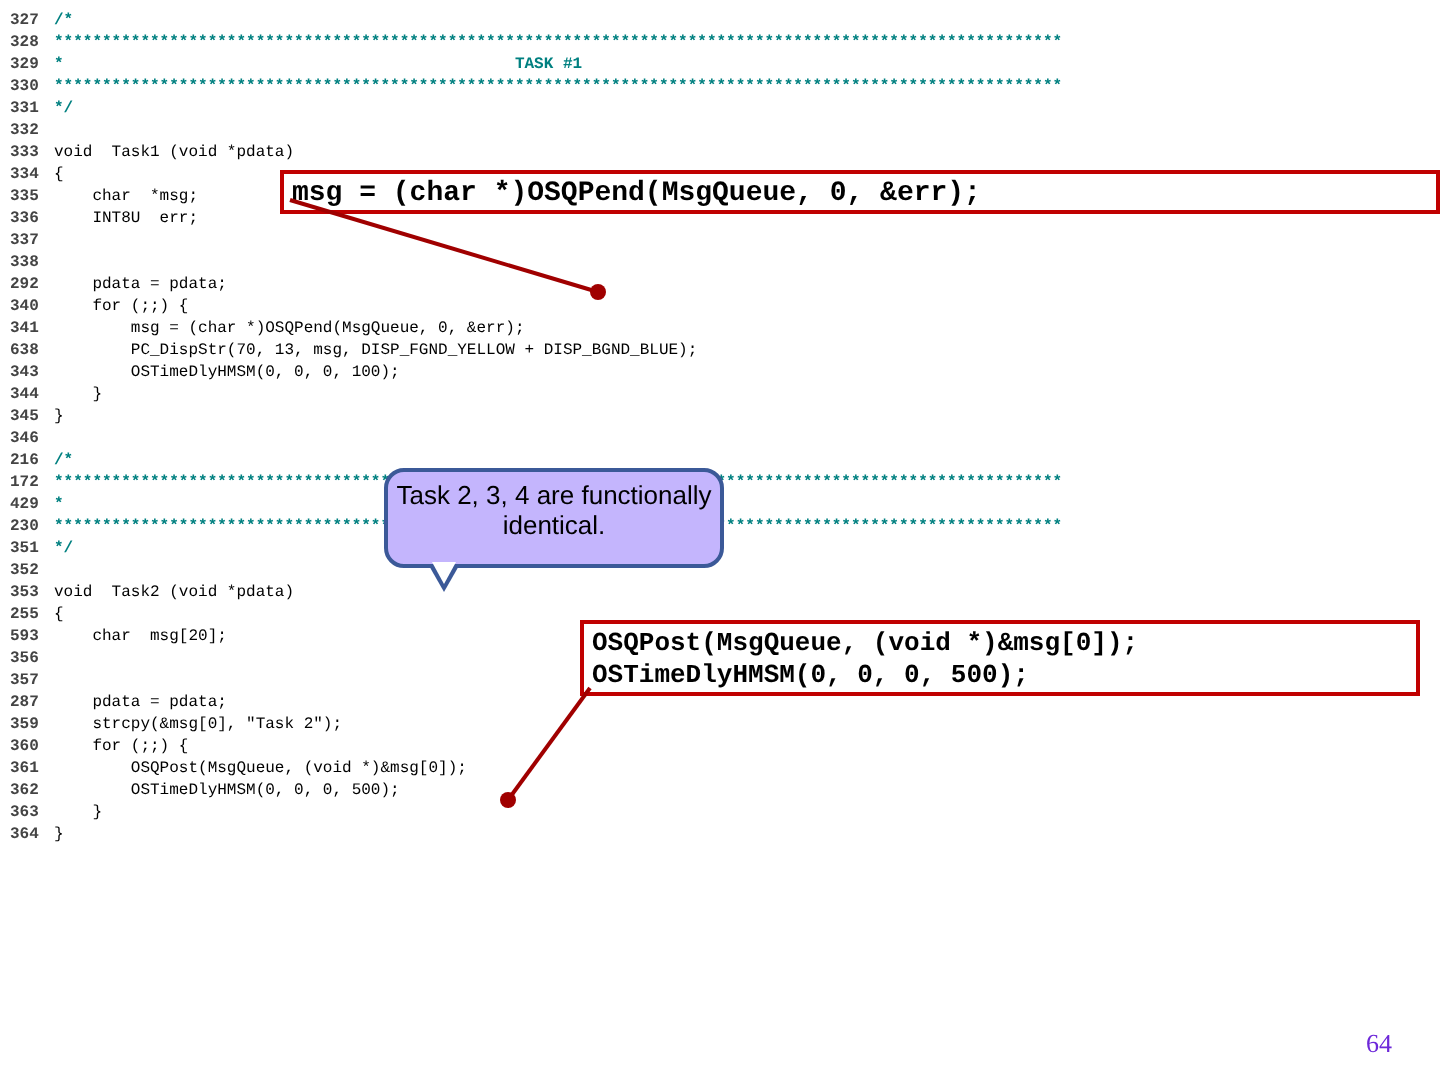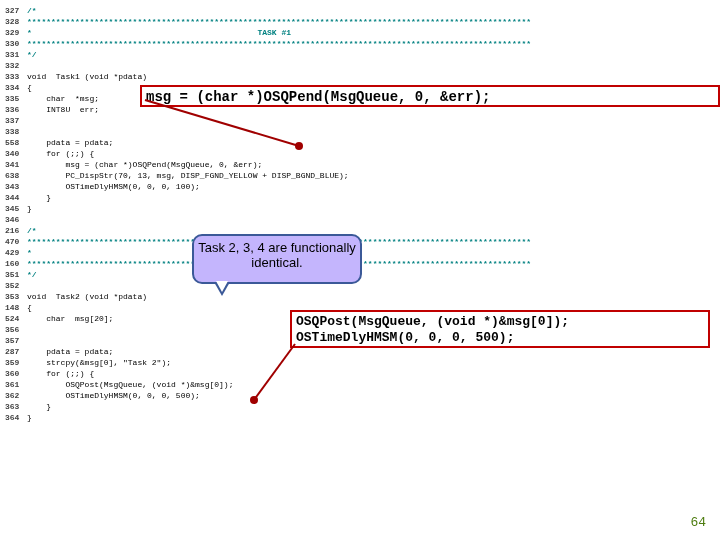--- a/index.html
+++ b/index.html
@@ -100,58 +100,58 @@
     width: 8px; height: 8px;
     border-radius: 50%;
     background: #a00000;
   }
   .dot.d1 { top: 142px; left: 295px; }
   .dot.d2 { top: 396px; left: 250px; }
   svg.arrow { position: absolute; pointer-events: none; }
   .page-num {
     position: absolute;
     bottom: 10px;
-    right: 14px;
-    font-family: Liberation Mono, monospace;
+    right: 24px;
+    font-family: Liberation Serif, serif;
     font-size: 13px;
-    color: #4d7c0f;
+    color: #6d28d9;
   }
 </style>
 </head>
 <body>
 
 <div class="code-area" id="code-listing"><span class="ln">327</span><span class="teal">/*</span>
 <span class="ln">328</span><span class="teal">*********************************************************************************************************</span>
 <span class="ln">329</span><span class="teal">*                                               TASK #1</span>
 <span class="ln">330</span><span class="teal">*********************************************************************************************************</span>
 <span class="ln">331</span><span class="teal">*/</span>
 <span class="ln">332</span><span class=""></span>
 <span class="ln">333</span><span class="">void  Task1 (void *pdata)</span>
 <span class="ln">334</span><span class="">{</span>
 <span class="ln">335</span><span class="">    char  *msg;</span>
 <span class="ln">336</span><span class="">    INT8U  err;</span>
 <span class="ln">337</span><span class=""></span>
 <span class="ln">338</span><span class=""></span>
-<span class="ln">558</span><span class="">    pdata = pdata;</span>
+<span class="ln">292</span><span class="">    pdata = pdata;</span>
 <span class="ln">340</span><span class="">    for (;;) {</span>
 <span class="ln">341</span><span class="">        msg = (char *)OSQPend(MsgQueue, 0, &amp;err);</span>
 <span class="ln">638</span><span class="">        PC_DispStr(70, 13, msg, DISP_FGND_YELLOW + DISP_BGND_BLUE);</span>
 <span class="ln">343</span><span class="">        OSTimeDlyHMSM(0, 0, 0, 100);</span>
 <span class="ln">344</span><span class="">    }</span>
 <span class="ln">345</span><span class="">}</span>
 <span class="ln">346</span><span class=""></span>
 <span class="ln">216</span><span class="teal">/*</span>
-<span class="ln">470</span><span class="teal">*********************************************************************************************************</span>
+<span class="ln">172</span><span class="teal">*********************************************************************************************************</span>
 <span class="ln">429</span><span class="teal">*</span>
-<span class="ln">160</span><span class="teal">*********************************************************************************************************</span>
+<span class="ln">230</span><span class="teal">*********************************************************************************************************</span>
 <span class="ln">351</span><span class="teal">*/</span>
 <span class="ln">352</span><span class=""></span>
 <span class="ln">353</span><span class="">void  Task2 (void *pdata)</span>
-<span class="ln">148</span><span class="">{</span>
-<span class="ln">524</span><span class="">    char  msg[20];</span>
+<span class="ln">255</span><span class="">{</span>
+<span class="ln">593</span><span class="">    char  msg[20];</span>
 <span class="ln">356</span><span class=""></span>
 <span class="ln">357</span><span class=""></span>
 <span class="ln">287</span><span class="">    pdata = pdata;</span>
 <span class="ln">359</span><span class="">    strcpy(&amp;msg[0], "Task 2");</span>
 <span class="ln">360</span><span class="">    for (;;) {</span>
 <span class="ln">361</span><span class="">        OSQPost(MsgQueue, (void *)&amp;msg[0]);</span>
 <span class="ln">362</span><span class="">        OSTimeDlyHMSM(0, 0, 0, 500);</span>
 <span class="ln">363</span><span class="">    }</span>
 <span class="ln">364</span><span class="">}</span>
 </div>

